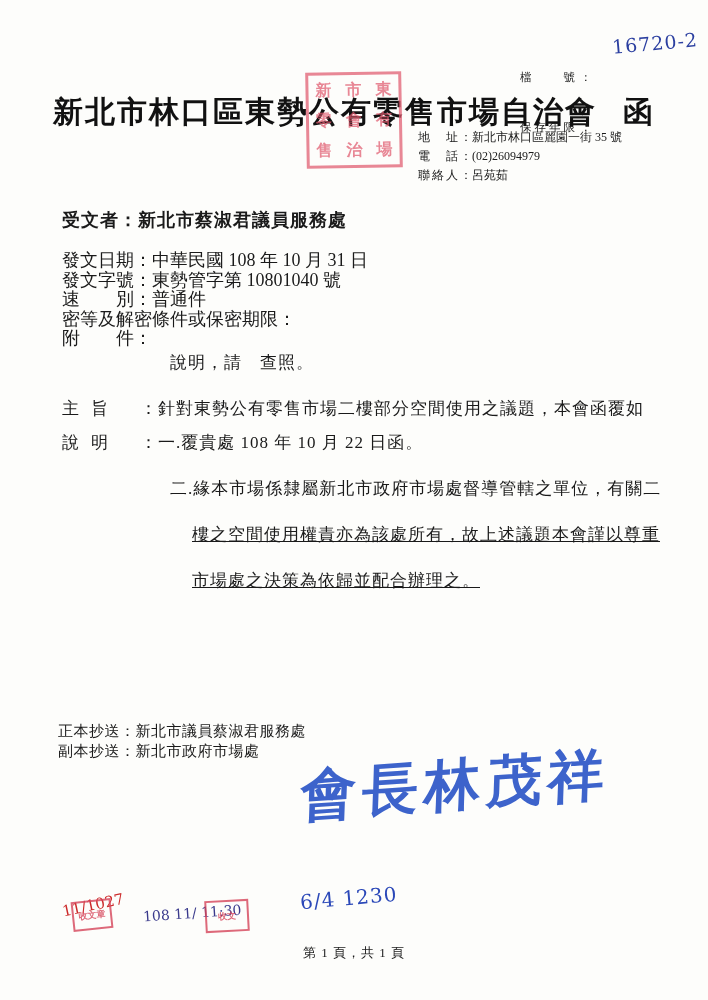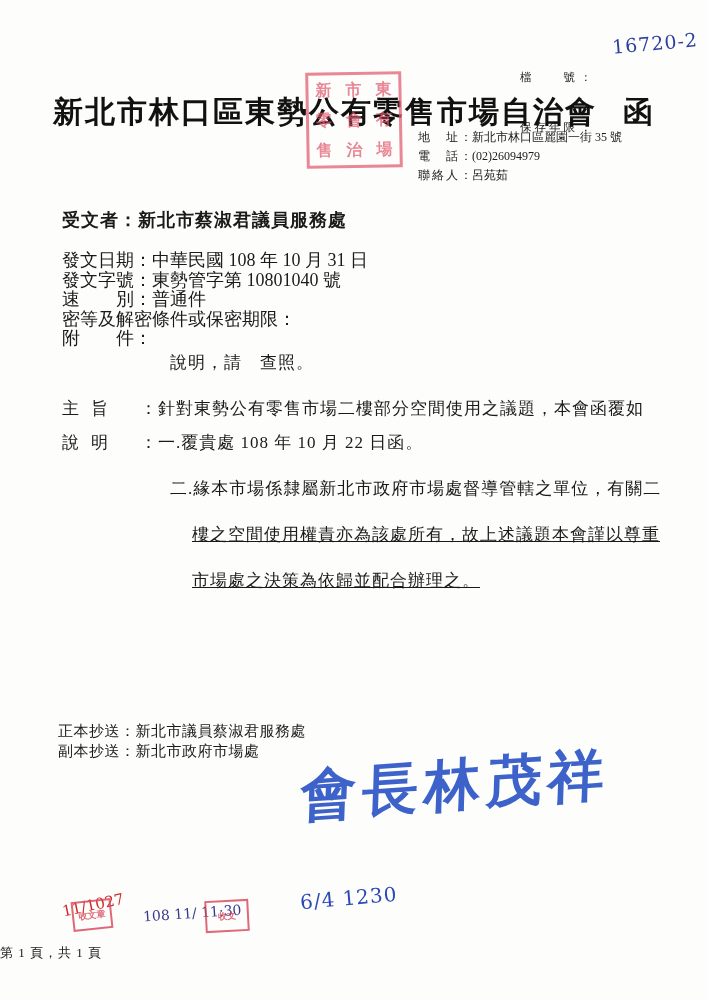--- a/index.html
+++ b/index.html
@@ -212,21 +212,21 @@
     font-size: 20px;
     transform: rotate(-5deg);
     letter-spacing: 1px;
   }
 
   .footer {
     position: absolute;
     top: 944px;
     left: 0;
     width: 708px;
-    text-align: left;
+    text-align: center;
     font-size: 13px;
     letter-spacing: 1px;
   }
 
   .underline-blank {
     display: inline-block;
     min-width: 60px;
   }
 </style>
 </head>

